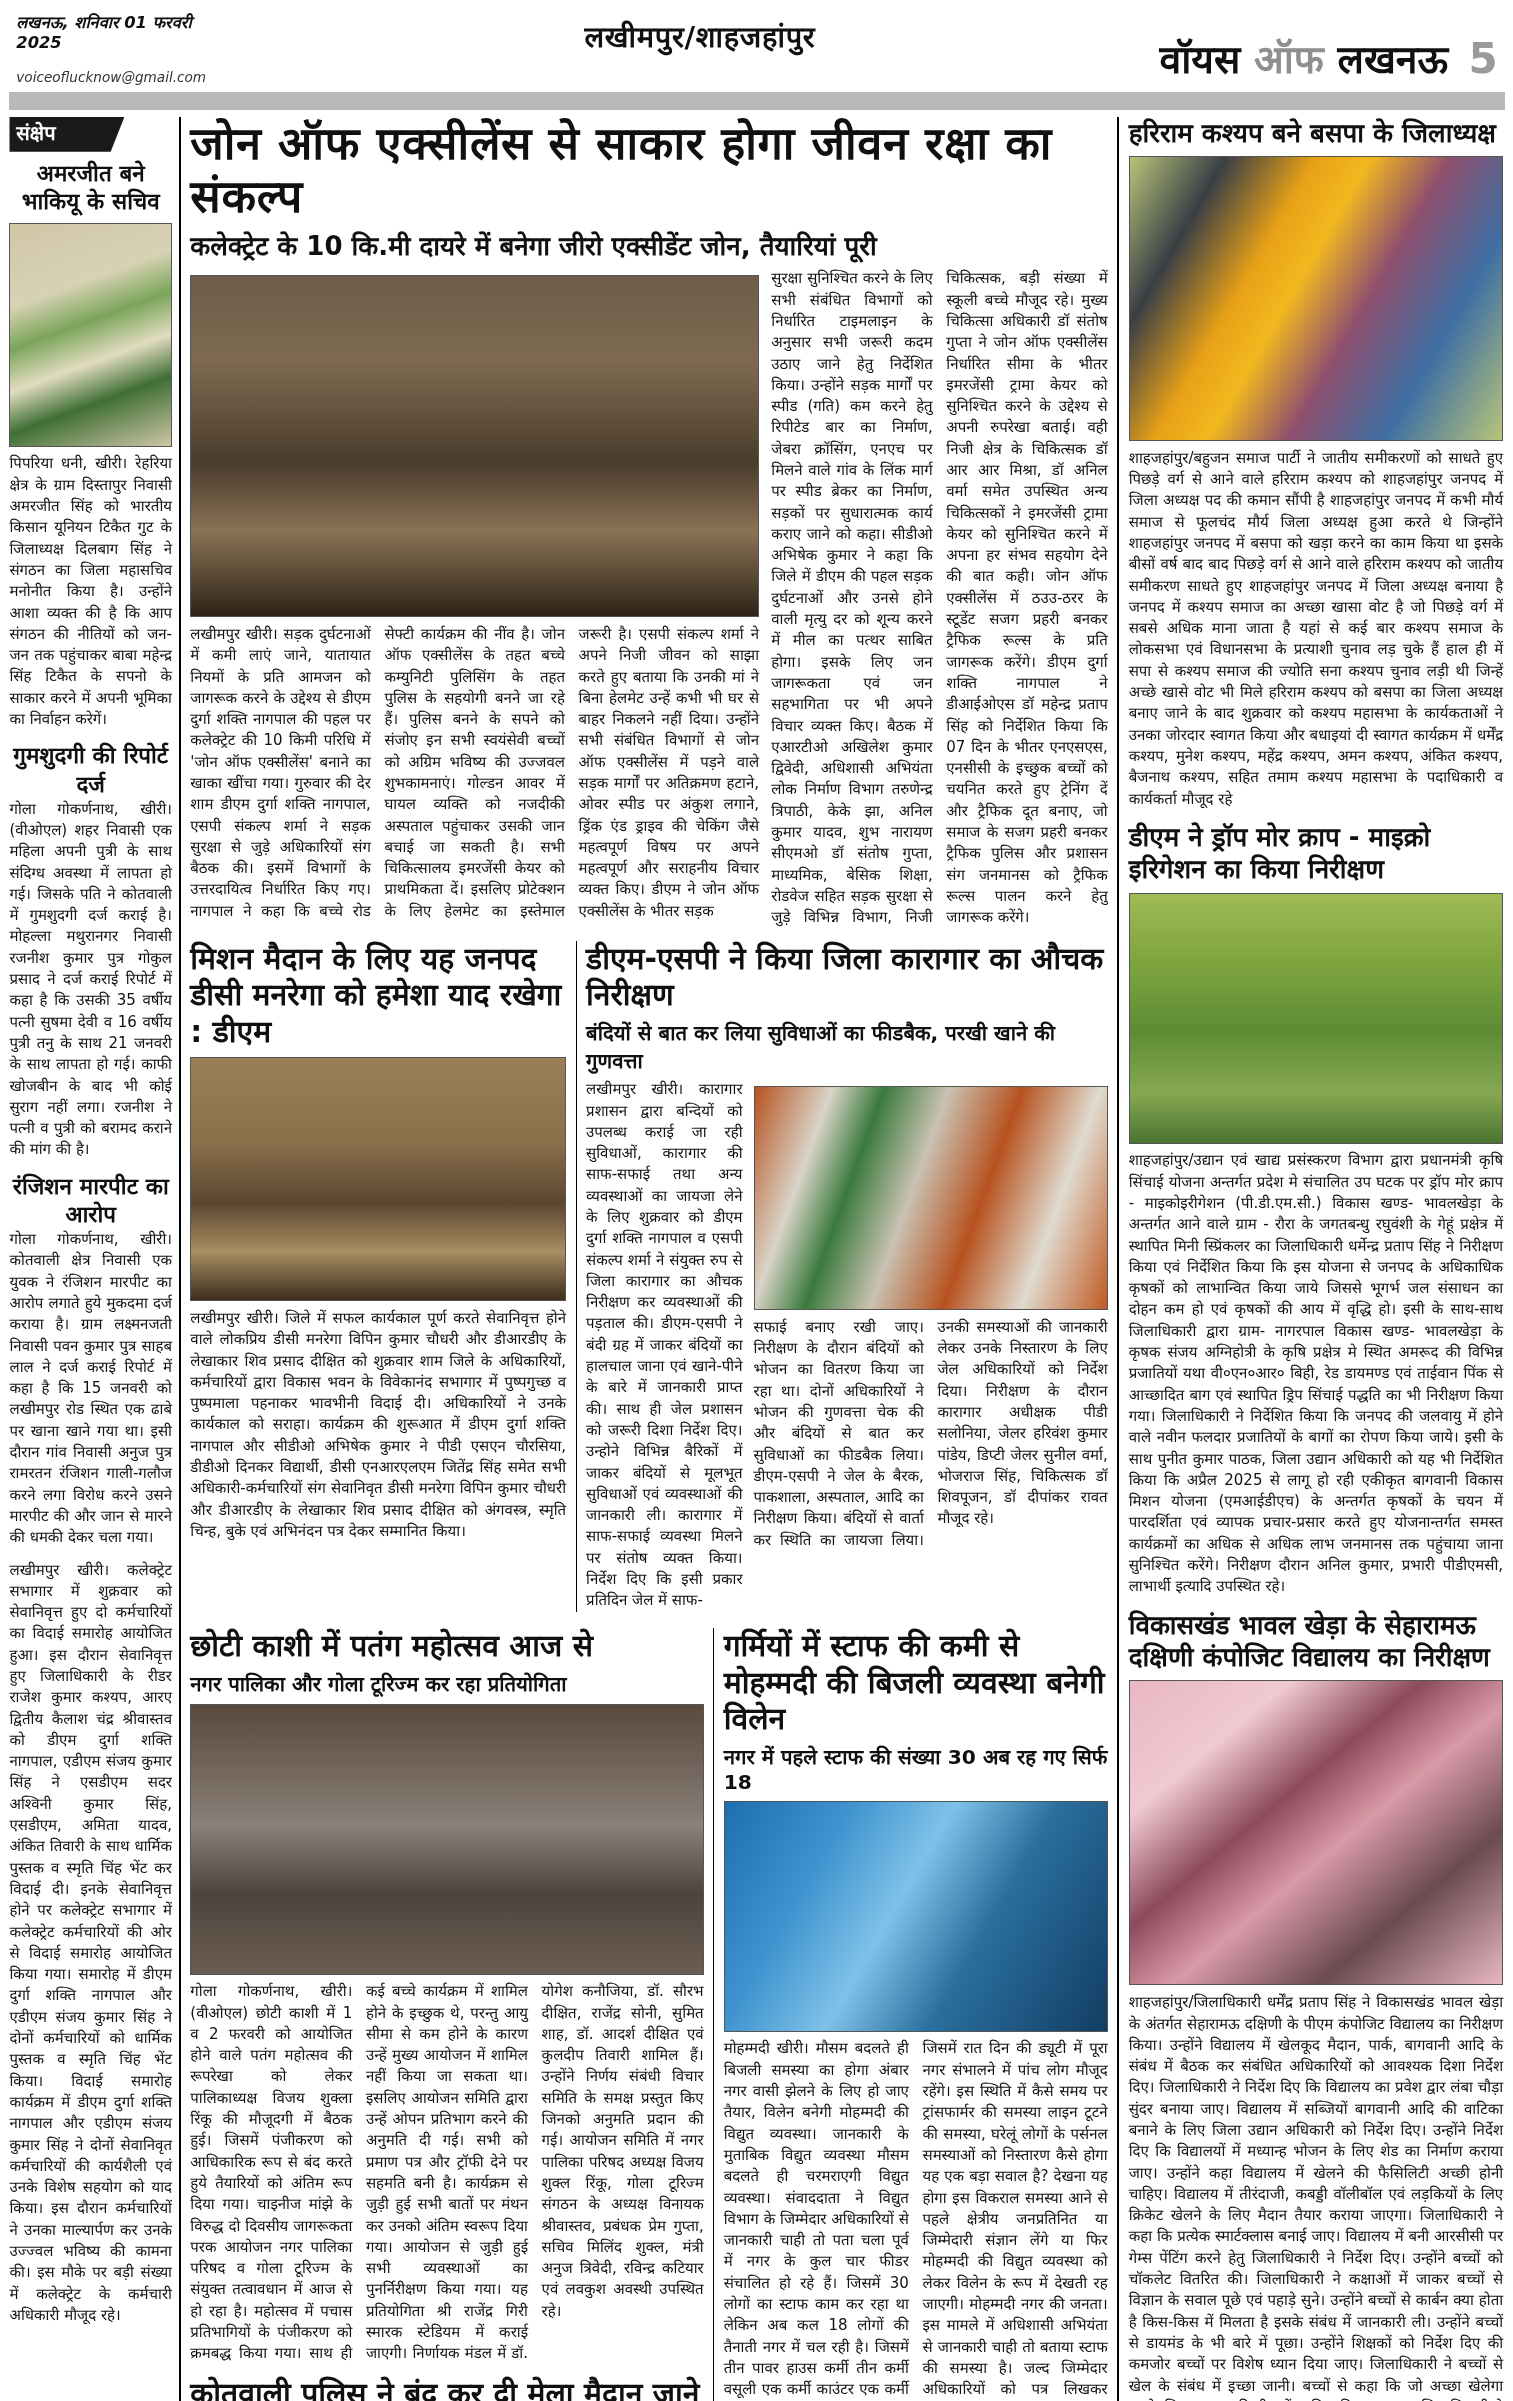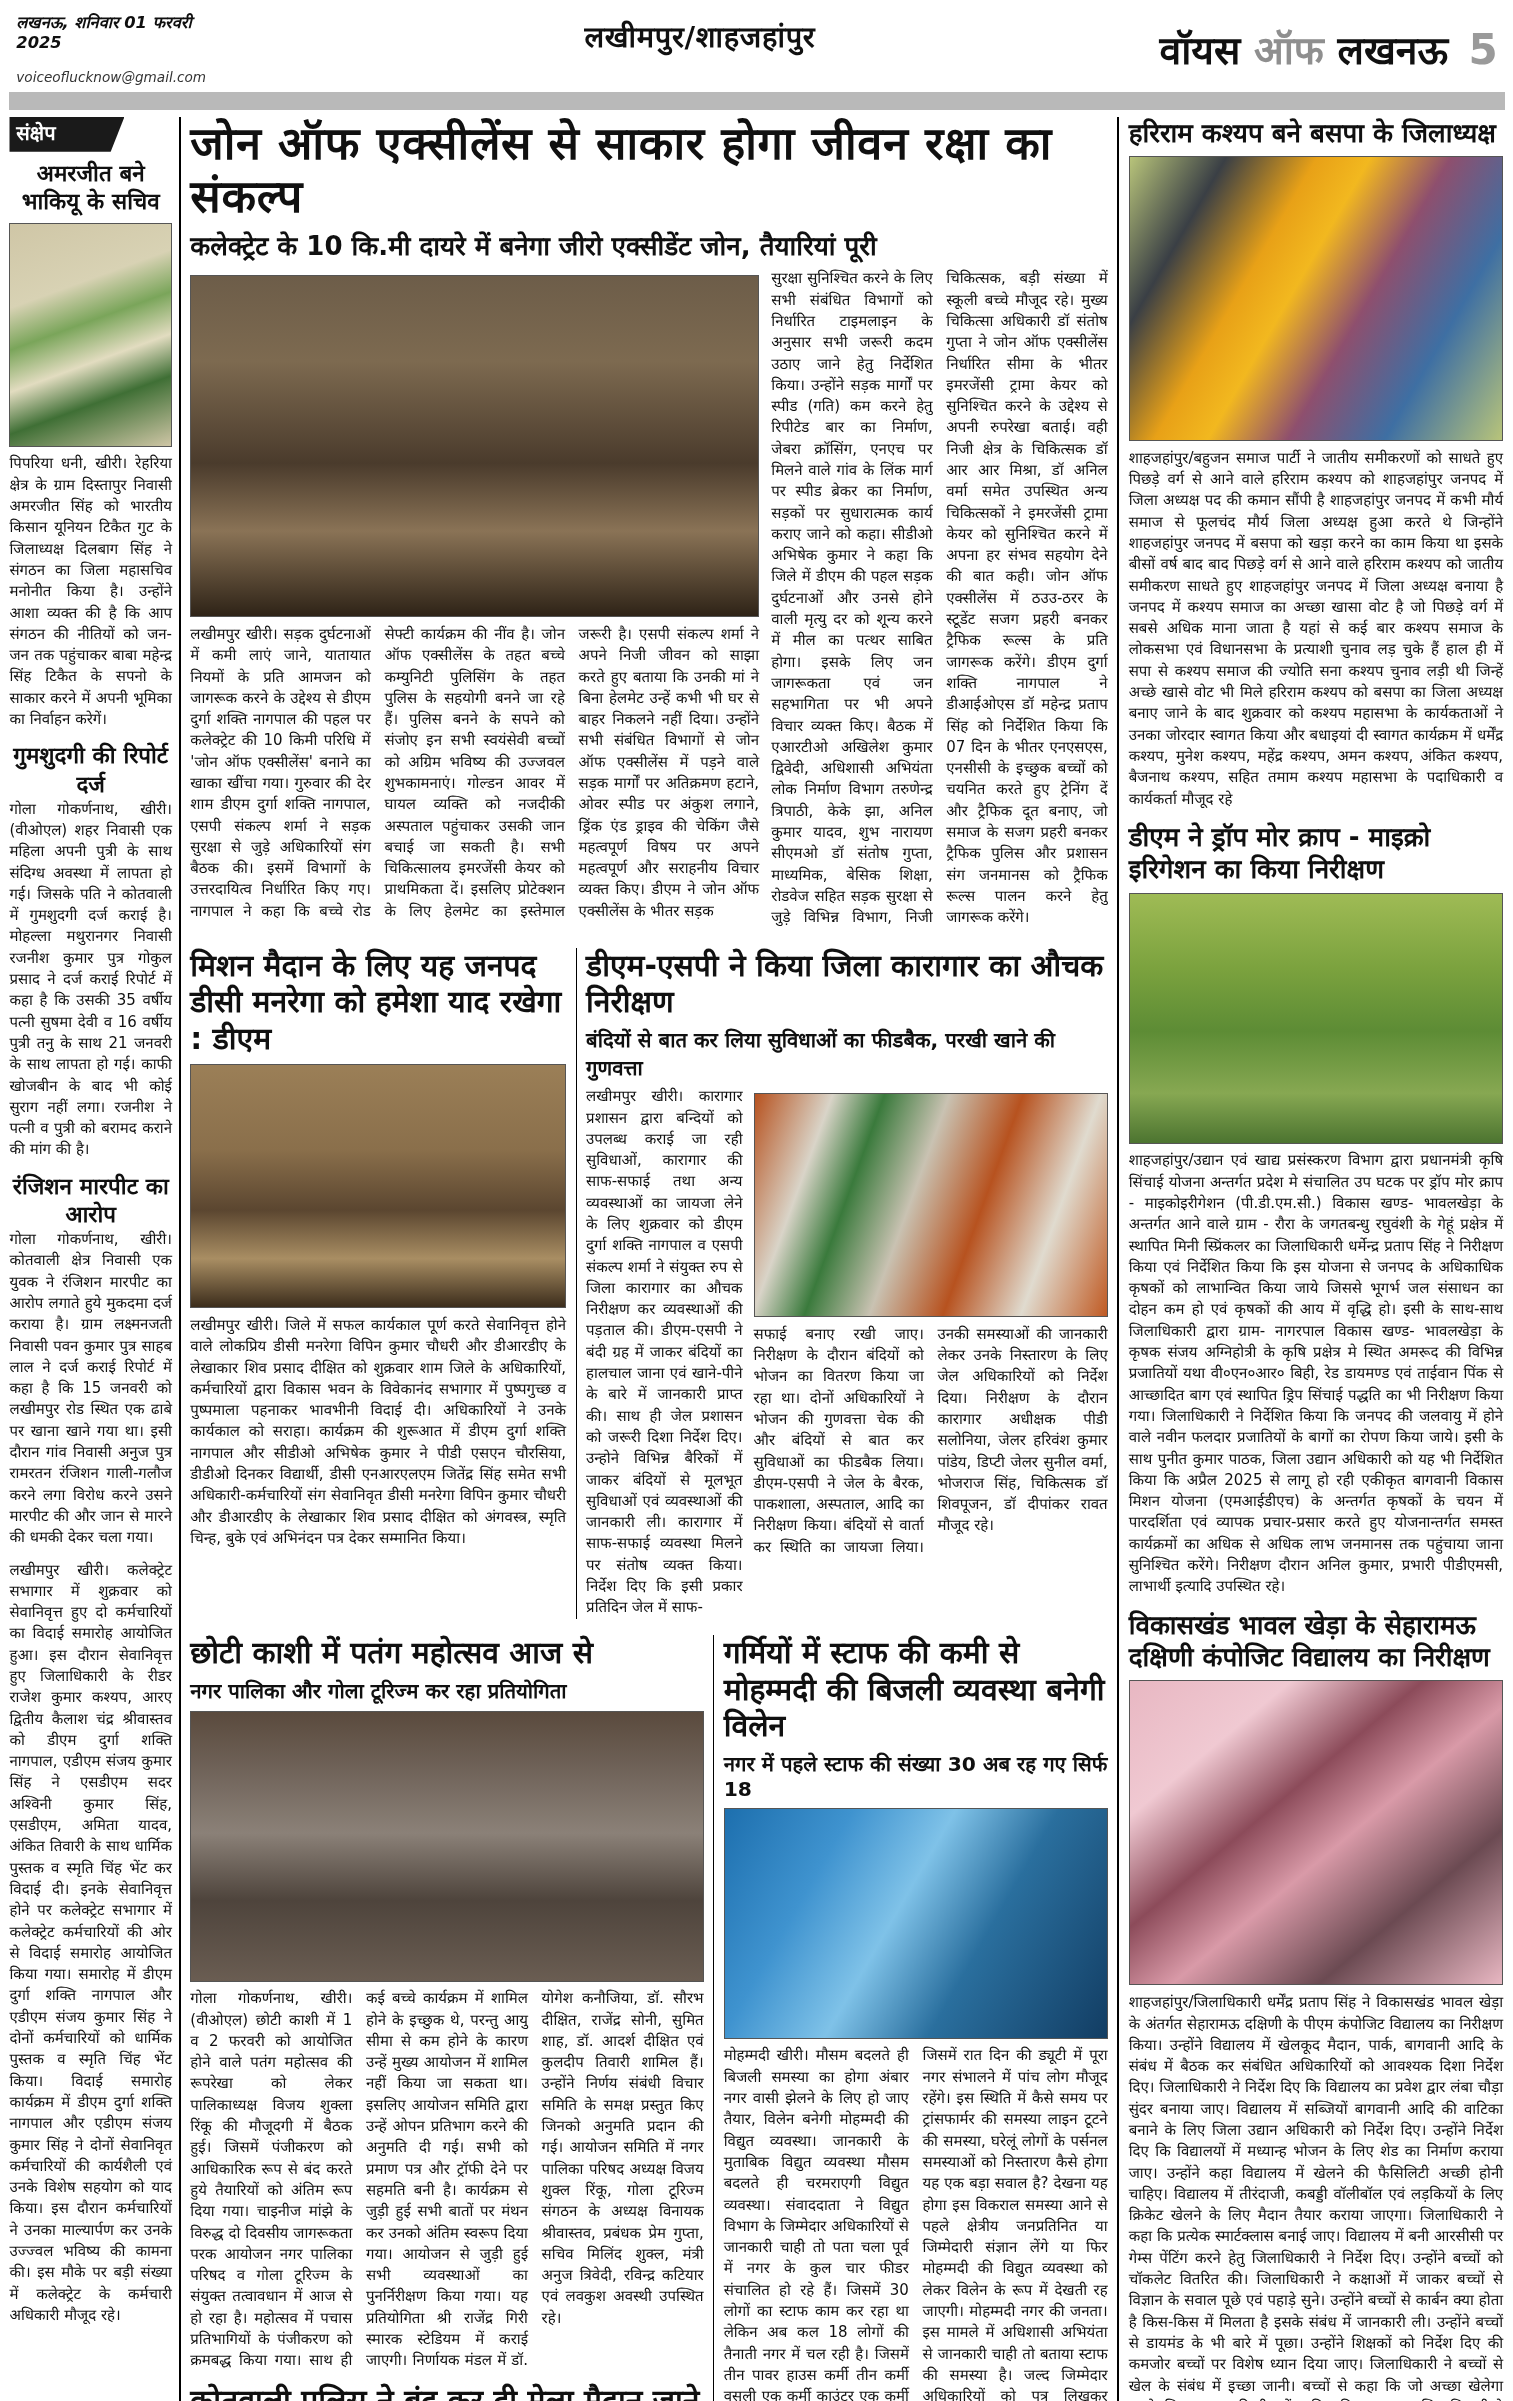--- a/index.html
+++ b/index.html
@@ -4,21 +4,21 @@
 <style>
   * { box-sizing: border-box; margin: 0; padding: 0; }
   body { background:#e8e8e8; font-family:"DejaVu Sans", sans-serif; color:#101010; }
   .page { width:1514px; min-height:2401px; margin:0 auto; background:#ffffff; padding:4.1px 6.8px 0 6.8px; }
 
   
   .masthead { display:flex; align-items:flex-start; justify-content:space-between; padding:6.8px 9.5px 1.4px 9.5px; }
   .mast-left { font-size:16.3px; font-weight:bold; width:224px;font-style:italic; }
   .mast-left .email { font-weight:normal; font-size:13.6px; color:#333; margin-top:17.6px; }
   .mast-center { font-size:29px; font-weight:bold; letter-spacing:0.7px; margin-top:5.4px; }
-  .mast-right { font-size:39px; font-weight:bold; white-space:nowrap; margin-top:11px; }
+  .mast-right { font-size:39px; font-weight:bold; white-space:nowrap; margin-top:20px; }
   .mast-right .gray { color:#8f8f8f; }
   .mast-right .pageno { color:#9a9a9a; font-size:42px; margin-left:6.8px; }
   .gray-bar { height:17.6px; background:#b9b9b9; margin:5.4px 2.7px 6.8px 2.7px; }
 
   
   .content { display:flex; align-items:stretch; }
   .col-left  { width:174px; flex:0 0 174px; border-right:2px solid #000; padding:0 6.8px 13.6px 2.7px; }
   .col-center{ flex:1 1 auto; padding:0 9.5px 13.6px 9.5px; min-width:0; }
   .col-right { width:390px; flex:0 0 390px; border-left:2px solid #000; padding:0 4.1px 13.6px 9.5px; }
 
@@ -39,21 +39,21 @@
   .col-left .h-sm { margin:0 0;text-align:center; }
   .photo-amarjeet { height:224px; background:linear-gradient(160deg,#cfc6a6 0%,#d8d2b4 30%,#7aa55a 45%,#e2dcc0 60%,#3f6f35 75%,#cfc6a6 100%); }
 
   
   .main-grid { display:flex; gap:12.2px; margin-top:4.1px; }
   .main-left { flex:0 0 62%; }
   .main-right{ flex:1 1 auto; }
   .photo-meeting { height:342px; background:linear-gradient(180deg,#6d5d49 0%,#7d6a50 25%,#4a3b2c 55%,#8a7356 75%,#2e2317 100%); }
 
   
-  .mid-band { display:flex; margin-top:19px; }
+  .mid-band { display:flex; margin-top:12px; }
   .mission-sec { flex:0 0 42%; padding-right:9.5px; }
   .jail-sec { flex:1 1 auto; border-left:1.4px solid #000; padding-left:9.5px; }
   .photo-award { height:244px; background:linear-gradient(180deg,#9b7f57 0%,#8a6f4b 35%,#5b4630 60%,#a98e63 80%,#3c2d1c 100%); }
   .jail-grid { display:flex; gap:11px; }
   .jail-left { flex:0 0 30%; }
   .jail-right{ flex:1 1 auto; }
   .photo-jail { height:224px; background:linear-gradient(110deg,#b7521f 0%,#d9d4c8 18%,#3a7a3c 30%,#c9c2b2 45%,#b7521f 62%,#e0dbcf 80%,#c05a23 100%); }
 
   
   .bottom-band { display:flex; margin-top:5.4px; }

